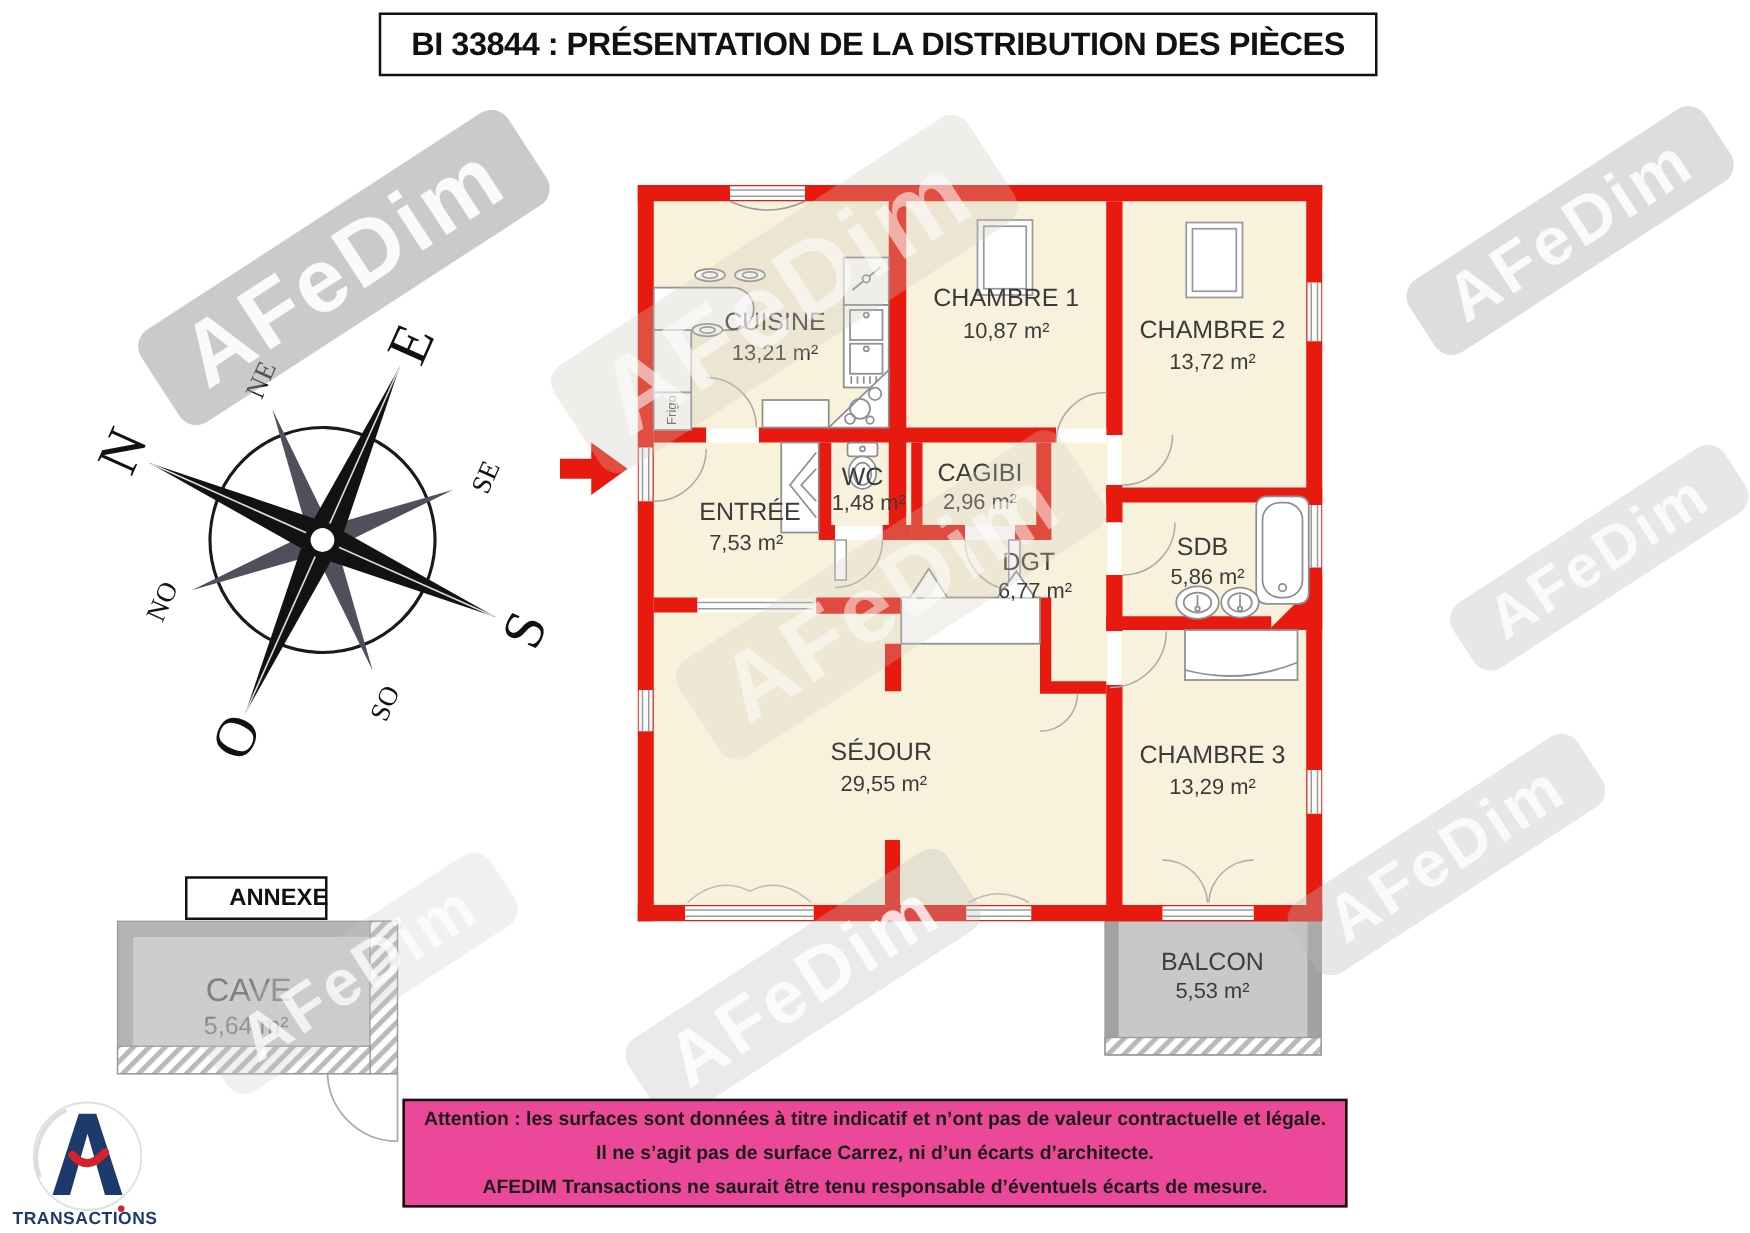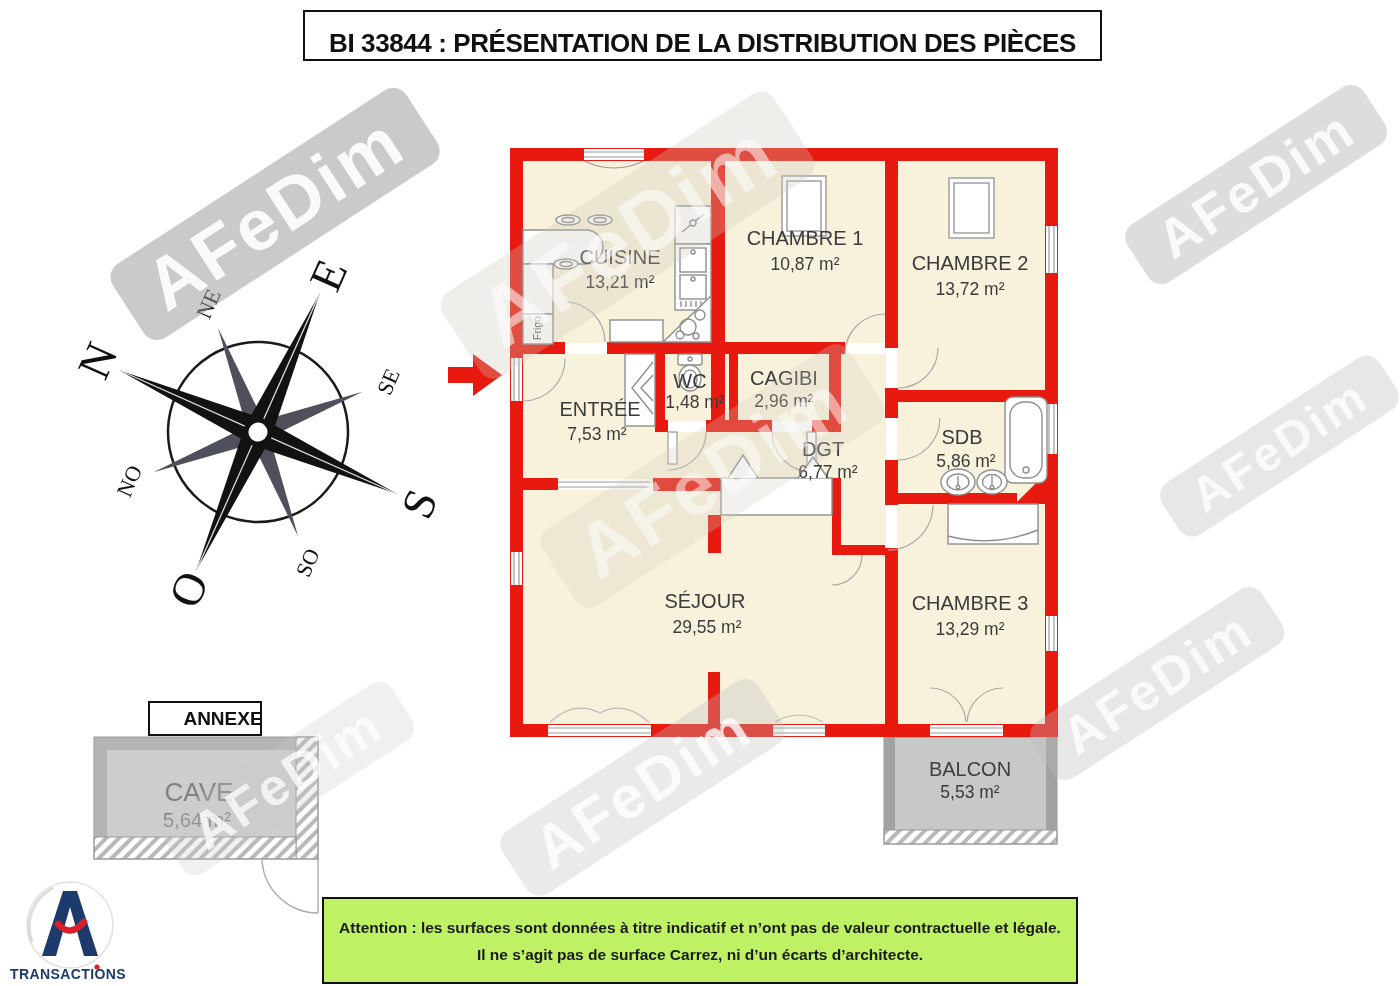--- a/index.html
+++ b/index.html
@@ -1,24 +1,24 @@
 <!DOCTYPE html>
 <html><head>
 <meta charset="utf-8">
 <style>
   html,body{margin:0;padding:0;background:#fff;}
   #page{position:relative;width:1400px;height:986px;background:#ffffff;overflow:hidden;
         font-family:"Liberation Sans",sans-serif;}
   .abs{position:absolute;}
   
   #title-box{left:303px;top:10px;width:795px;height:47px;border:2px solid #111;background:#fff;
-             display:flex;align-items:flex-end;justify-content:center;z-index:20;}
+             display:flex;align-items:center;justify-content:center;z-index:20;}
   #title-box span{font-size:26px;font-weight:700;color:#111;letter-spacing:-0.4px;white-space:nowrap;}
   
-  #disclaimer-box{left:322px;top:897px;width:752px;height:83px;border:2px solid #111;background:#bef264;
+  #disclaimer-box{left:322px;top:879px;width:752px;height:83px;border:2px solid #111;background:#ec4899;
                   z-index:20;display:flex;flex-direction:column;justify-content:center;gap:2px;}
   #disclaimer-box div{font-size:15.5px;font-weight:700;color:#1a1a1a;text-align:center;line-height:25px;}
   
   #annexe-box{left:148px;top:701px;width:110px;height:31px;border:2.5px solid #111;background:#fff;
               display:flex;align-items:center;justify-content:center;z-index:6;}
   #annexe-box span{font-size:19px;font-weight:700;color:#111;margin-left:36px;}
   
   .wm{position:absolute;transform:rotate(-33deg);transform-origin:center;border-radius:16px;
       font-weight:700;letter-spacing:3px;line-height:1.05;padding:6px 30px;z-index:5;
       font-family:"Liberation Sans",sans-serif;pointer-events:none;}
@@ -353,15 +353,16 @@
     <path d="M24,64 A43,43 0 0 1 45,10" fill="none" stroke="#cfcfcf" stroke-width="3" opacity="0.7"></path>
     <polygon points="34,78 55,13 69,13 90,78 76,78 62,29 48,78" fill="#1d3a6d"></polygon>
     <path d="M50,46 Q62,60 76,44" fill="none" stroke="#d6202b" stroke-width="6.5" stroke-linecap="round"></path>
     <text x="2" y="101" font-size="14" font-weight="700" fill="#1d3a6d" letter-spacing="0.4">TRANSACTIONS</text>
     <circle cx="89" cy="89" r="2.6" fill="#d6202b"></circle>
   </svg>
 
   <div class="abs" id="disclaimer-box">
     <div>Attention : les surfaces sont données à titre indicatif et n’ont pas de valeur contractuelle et légale.</div>
     <div>Il ne s’agit pas de surface Carrez, ni d’un écarts d’architecte.</div>
+    <div>AFEDIM Transactions ne saurait être tenu responsable d’éventuels écarts de mesure.</div>
   </div>
 
 </div>
 
 </body></html>

